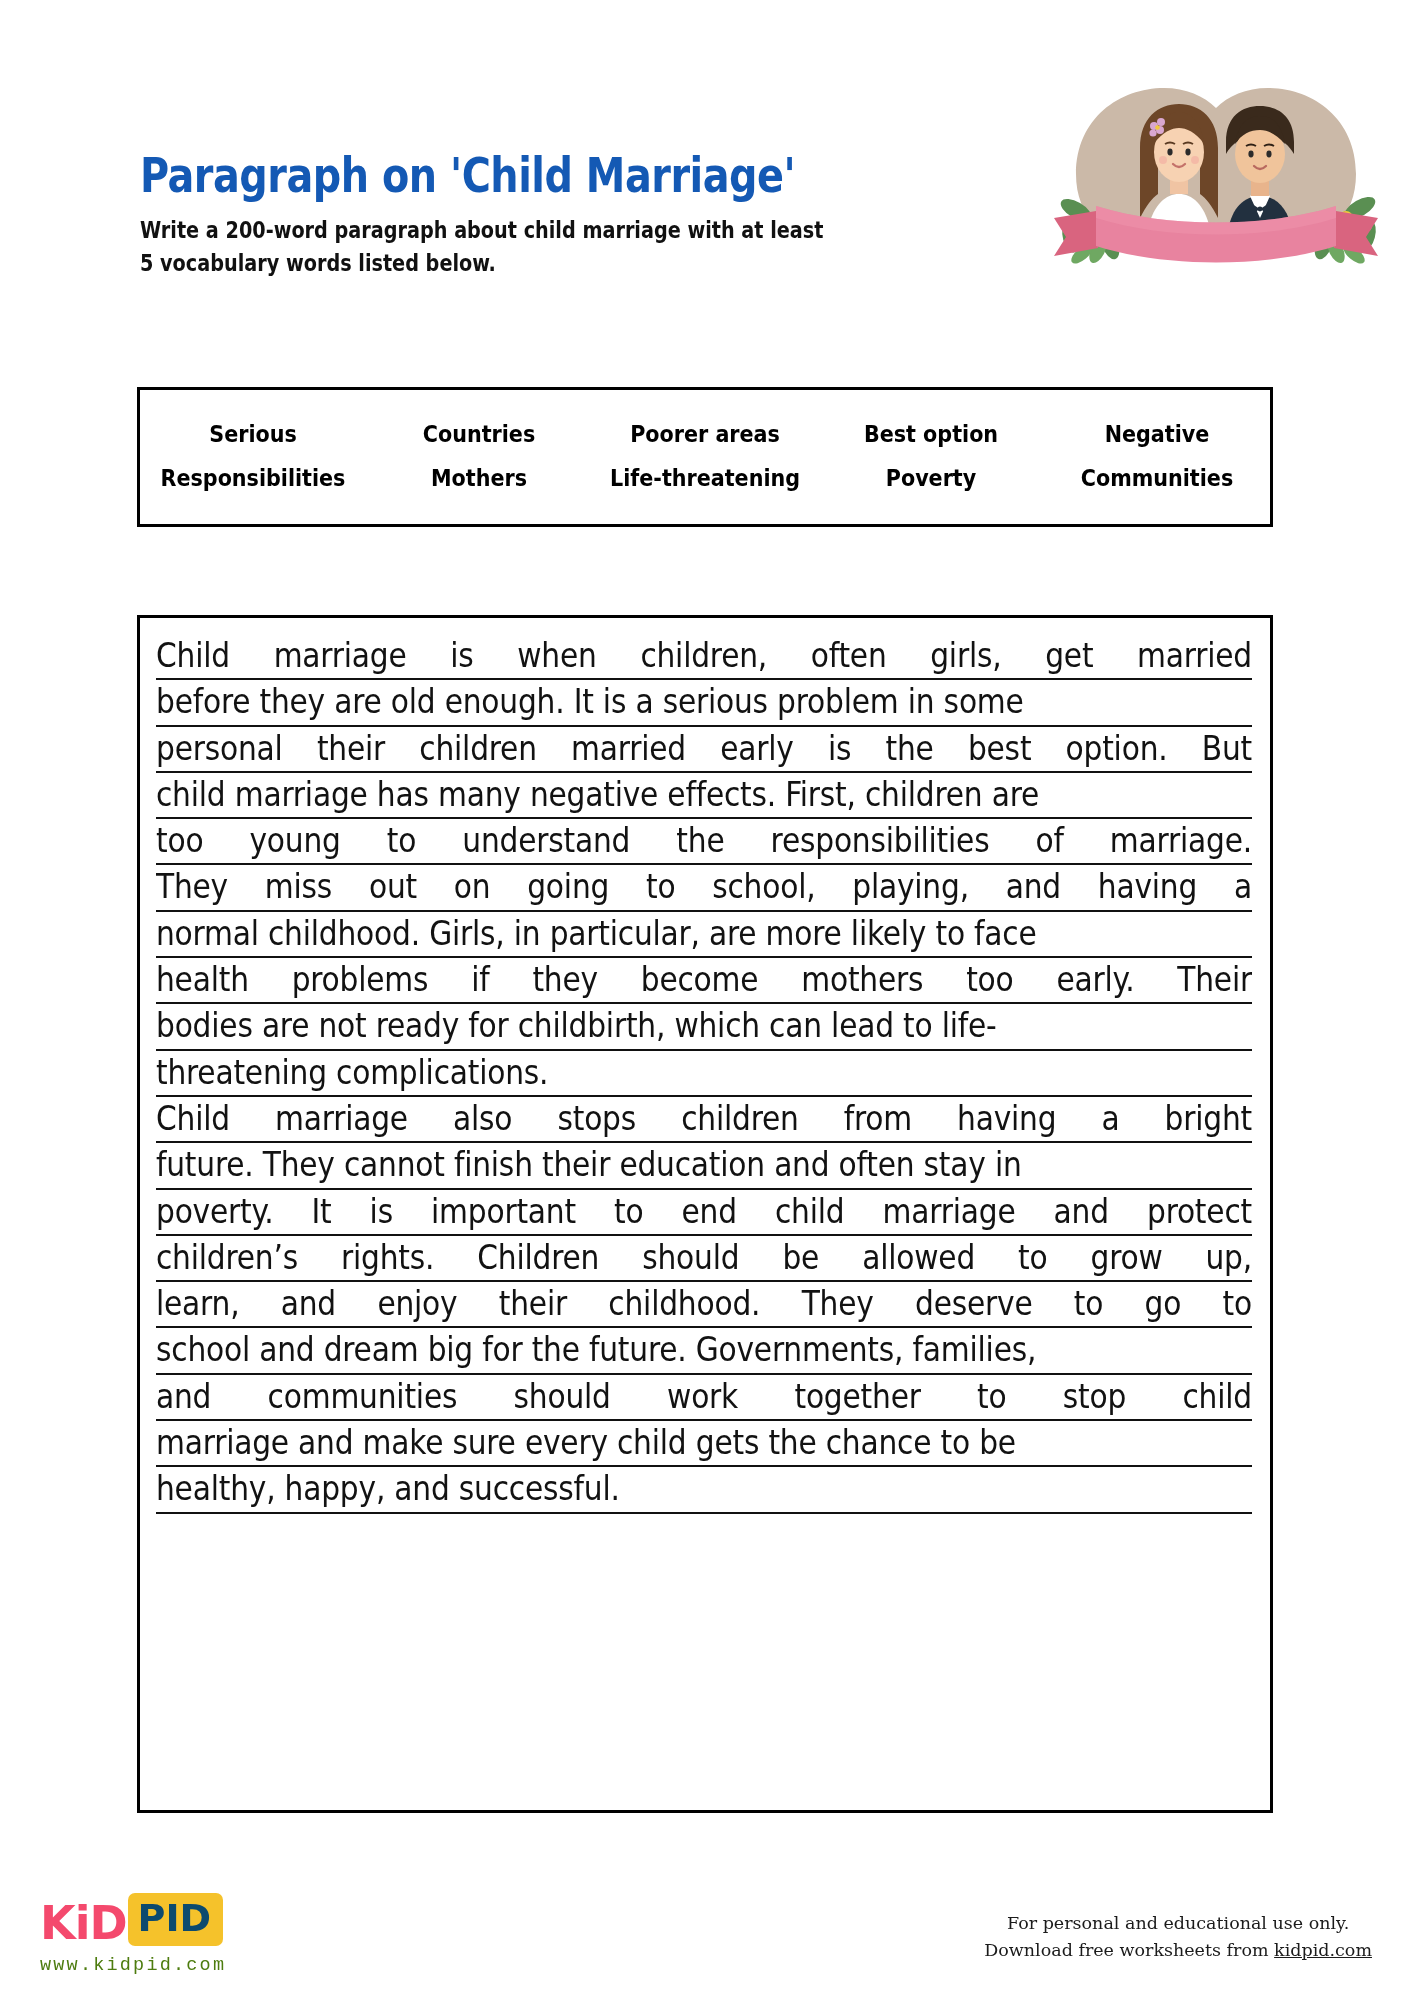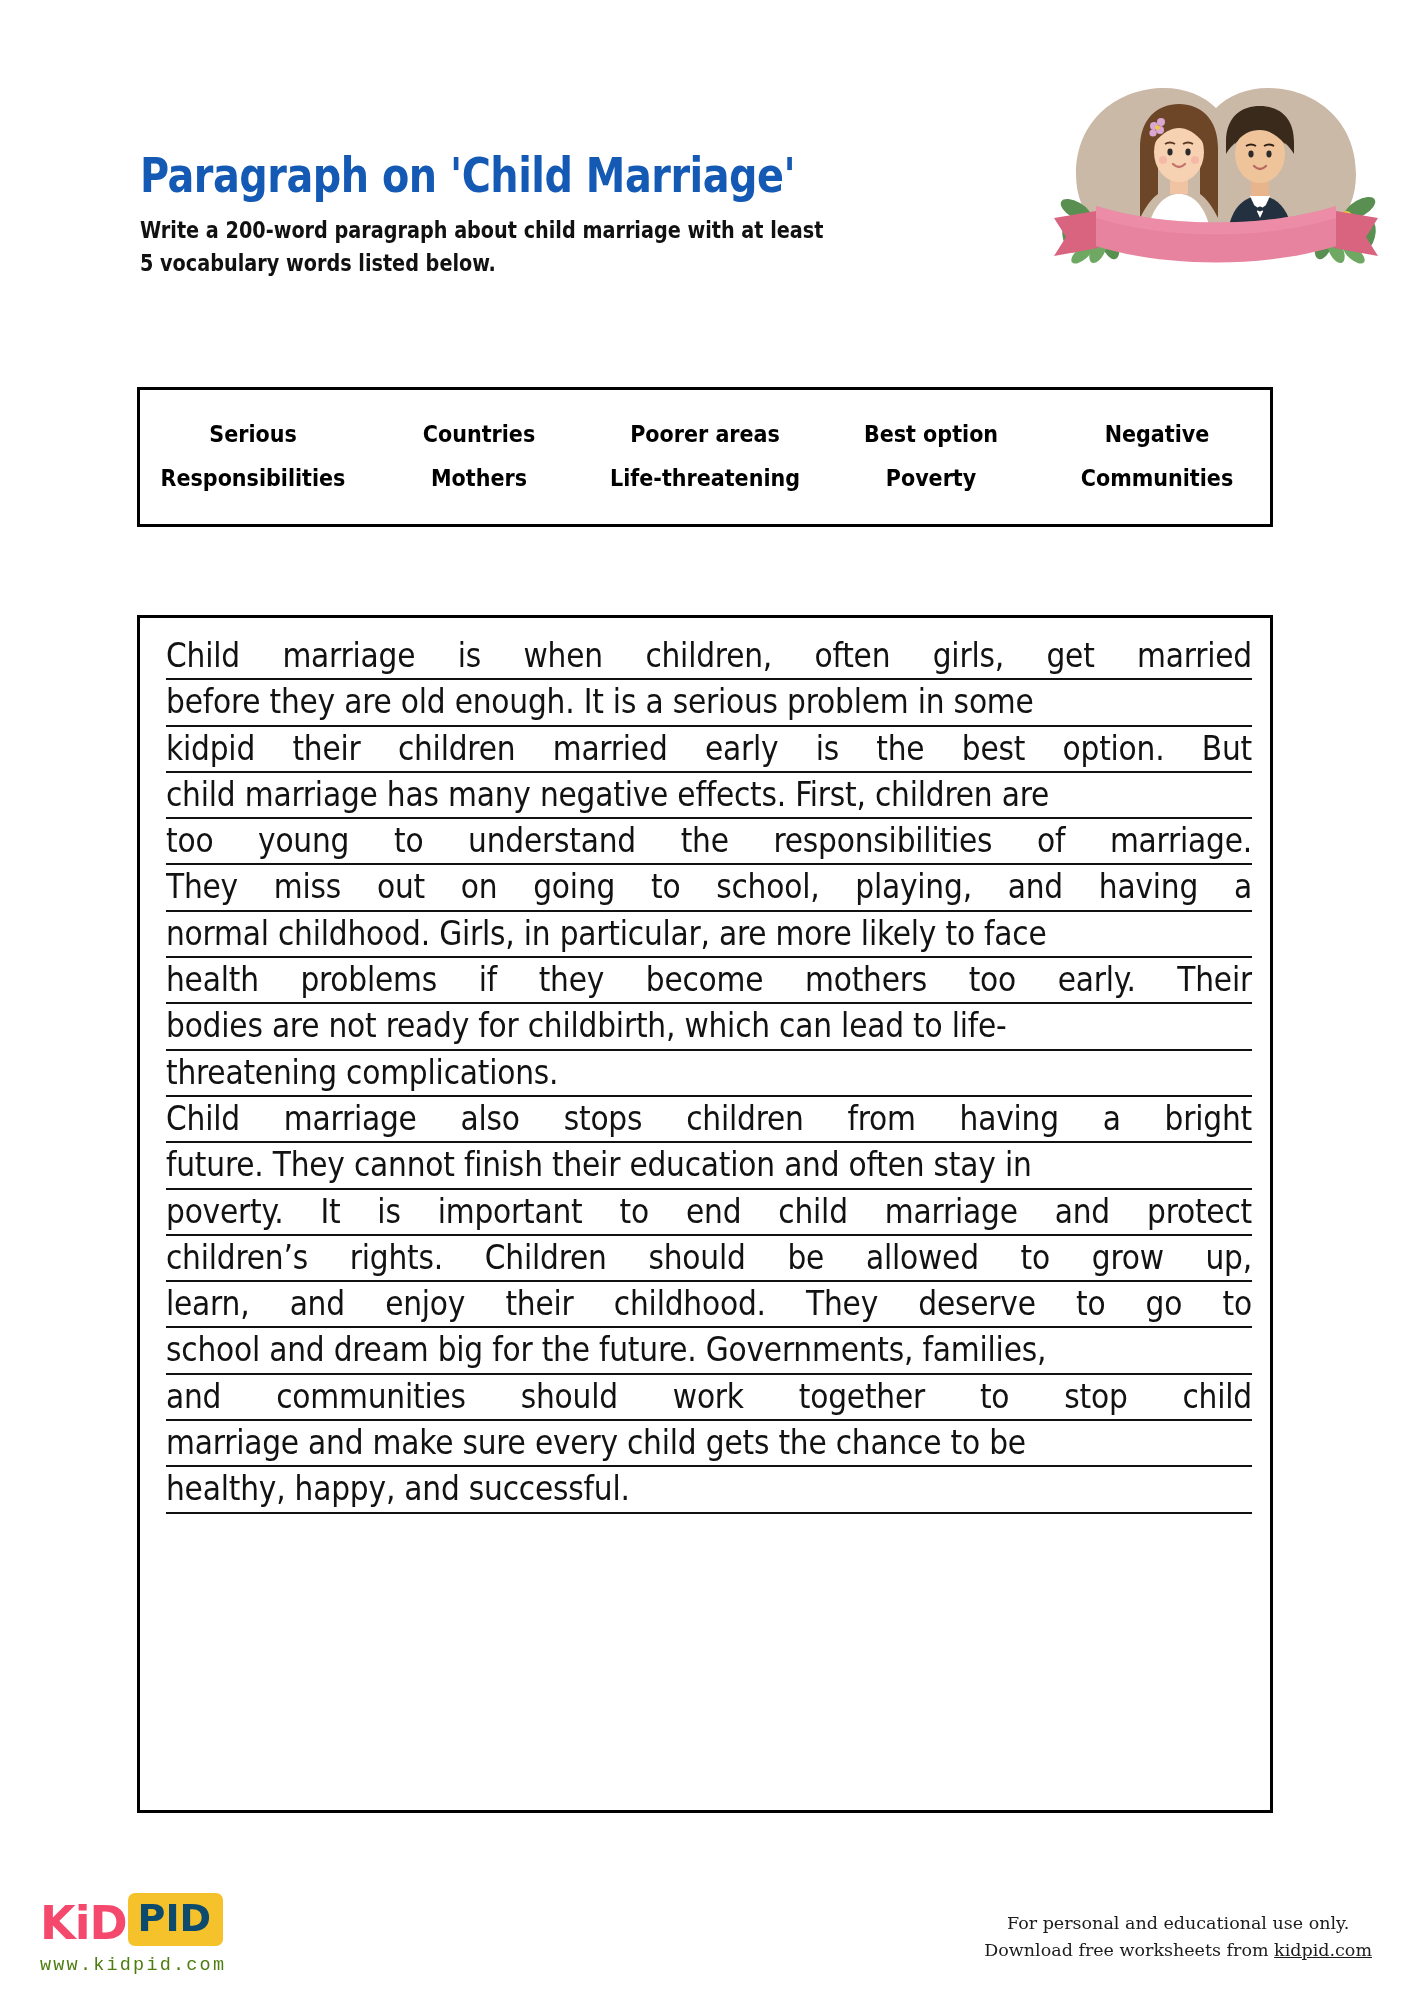--- a/index.html
+++ b/index.html
@@ -96,21 +96,21 @@
   }
 
   
   .answer-box {
     position: absolute;
     left: 137px;
     top: 615px;
     width: 1136px;
     height: 1198px;
     border: 3px solid #000000;
-    padding: 16px 18px 10px 26px;
+    padding: 16px 18px 10px 16px;
     overflow: hidden;
   }
 
   .hand-para {
     font-family: "DejaVu Sans Condensed", "Liberation Sans Narrow", "Liberation Sans", sans-serif;
     font-size: 33px;
     color: #121212;
     line-height: 46.3px;
     letter-spacing: -0.2px;
     transform: scaleY(1.0);
@@ -358,21 +358,21 @@
             <span>girls,</span>
             <span>get</span>
             <span>married</span>
           </span>
         </div>
         <div class="hand-line natural">
           <span class="j">before they are old enough. It is a serious problem in some</span>
         </div>
         <div class="hand-line justify">
           <span class="j">
-            <span>kidpid</span>
+            <span>personal</span>
             <span>their</span>
             <span>children</span>
             <span>married</span>
             <span>early</span>
             <span>is</span>
             <span>the</span>
             <span>best</span>
             <span>option.</span>
             <span>But</span>
           </span>

